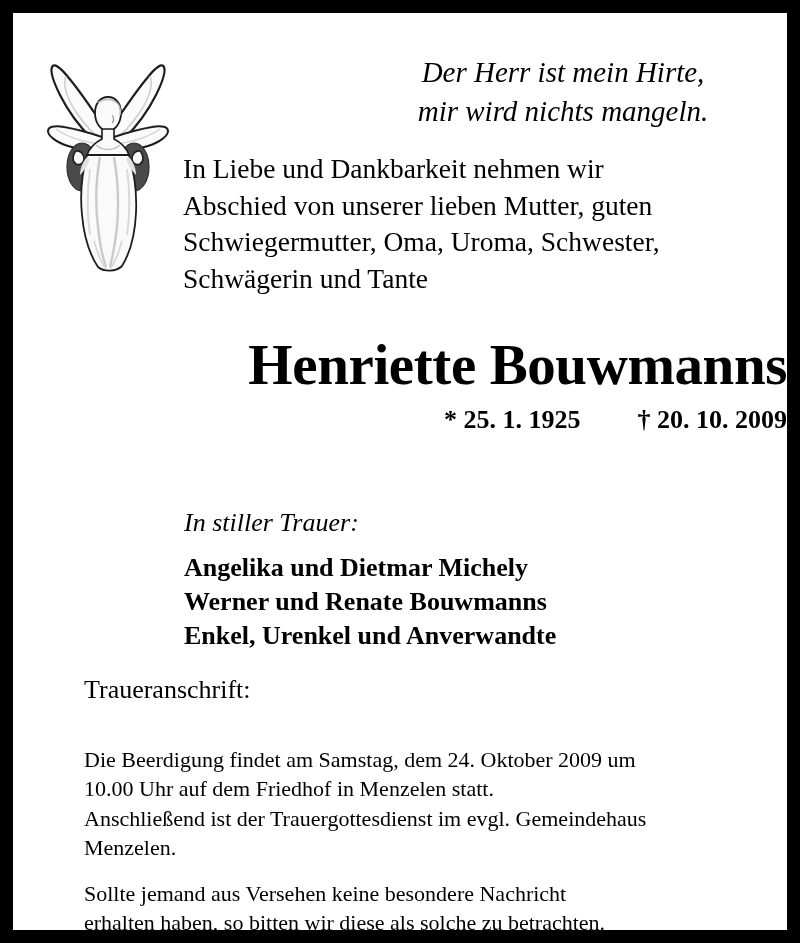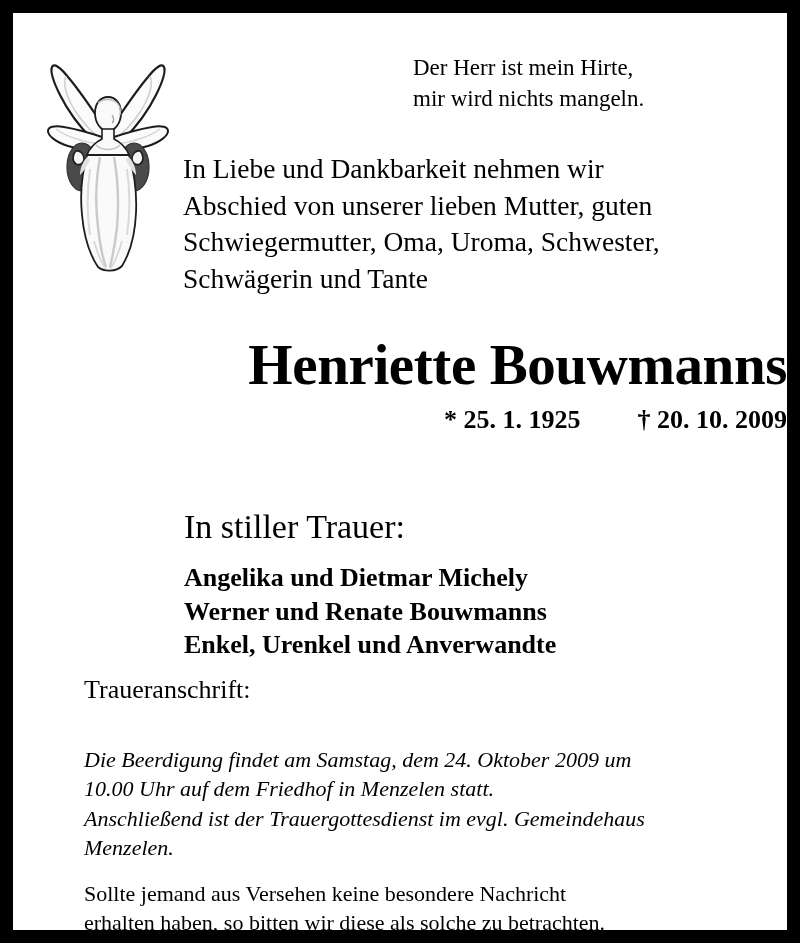--- a/index.html
+++ b/index.html
@@ -41,22 +41,24 @@
     height: 228px;
   }
   #angel svg { display: block; width: 100%; height: 100%; }
 
   
   #motto {
     position: absolute;
     left: 400px;
     top: 40px;
     width: 300px;
-    font-size: 23px;
-    line-height: 1.33;
+    text-align: center;
+    font-size: 29px;
+    line-height: 1.33;
+    font-style: italic;
   }
   #motto .line { white-space: nowrap; }
 
   
   #intro {
     position: absolute;
     left: 170px;
     top: 138px;
     width: 580px;
     font-size: 27.5px;
@@ -94,22 +96,23 @@
   #dates .sym { font-weight: bold; }
 
   
   #mourners {
     position: absolute;
     left: 171px;
     top: 494px;
     width: 580px;
   }
   #mourners-heading {
-    font-size: 34px;
+    font-size: 26px;
     line-height: 1.2;
+    font-style: italic;
   }
   #mourners-names {
     margin-top: 13px;
     font-size: 26px;
     font-weight: bold;
     line-height: 1.3;
   }
   #mourners-names .line { white-space: nowrap; }
 
   
@@ -125,21 +128,21 @@
 
   
   #funeral {
     position: absolute;
     left: 71px;
     top: 732px;
     width: 660px;
     font-size: 22px;
     line-height: 1.33;
   }
-  #funeral .line { white-space: nowrap; font-style: italic; }
+  #funeral .line { white-space: nowrap; }
 
   
   #closing {
     position: absolute;
     left: 71px;
     top: 866px;
     width: 650px;
     font-size: 22px;
     line-height: 1.33;
   }

